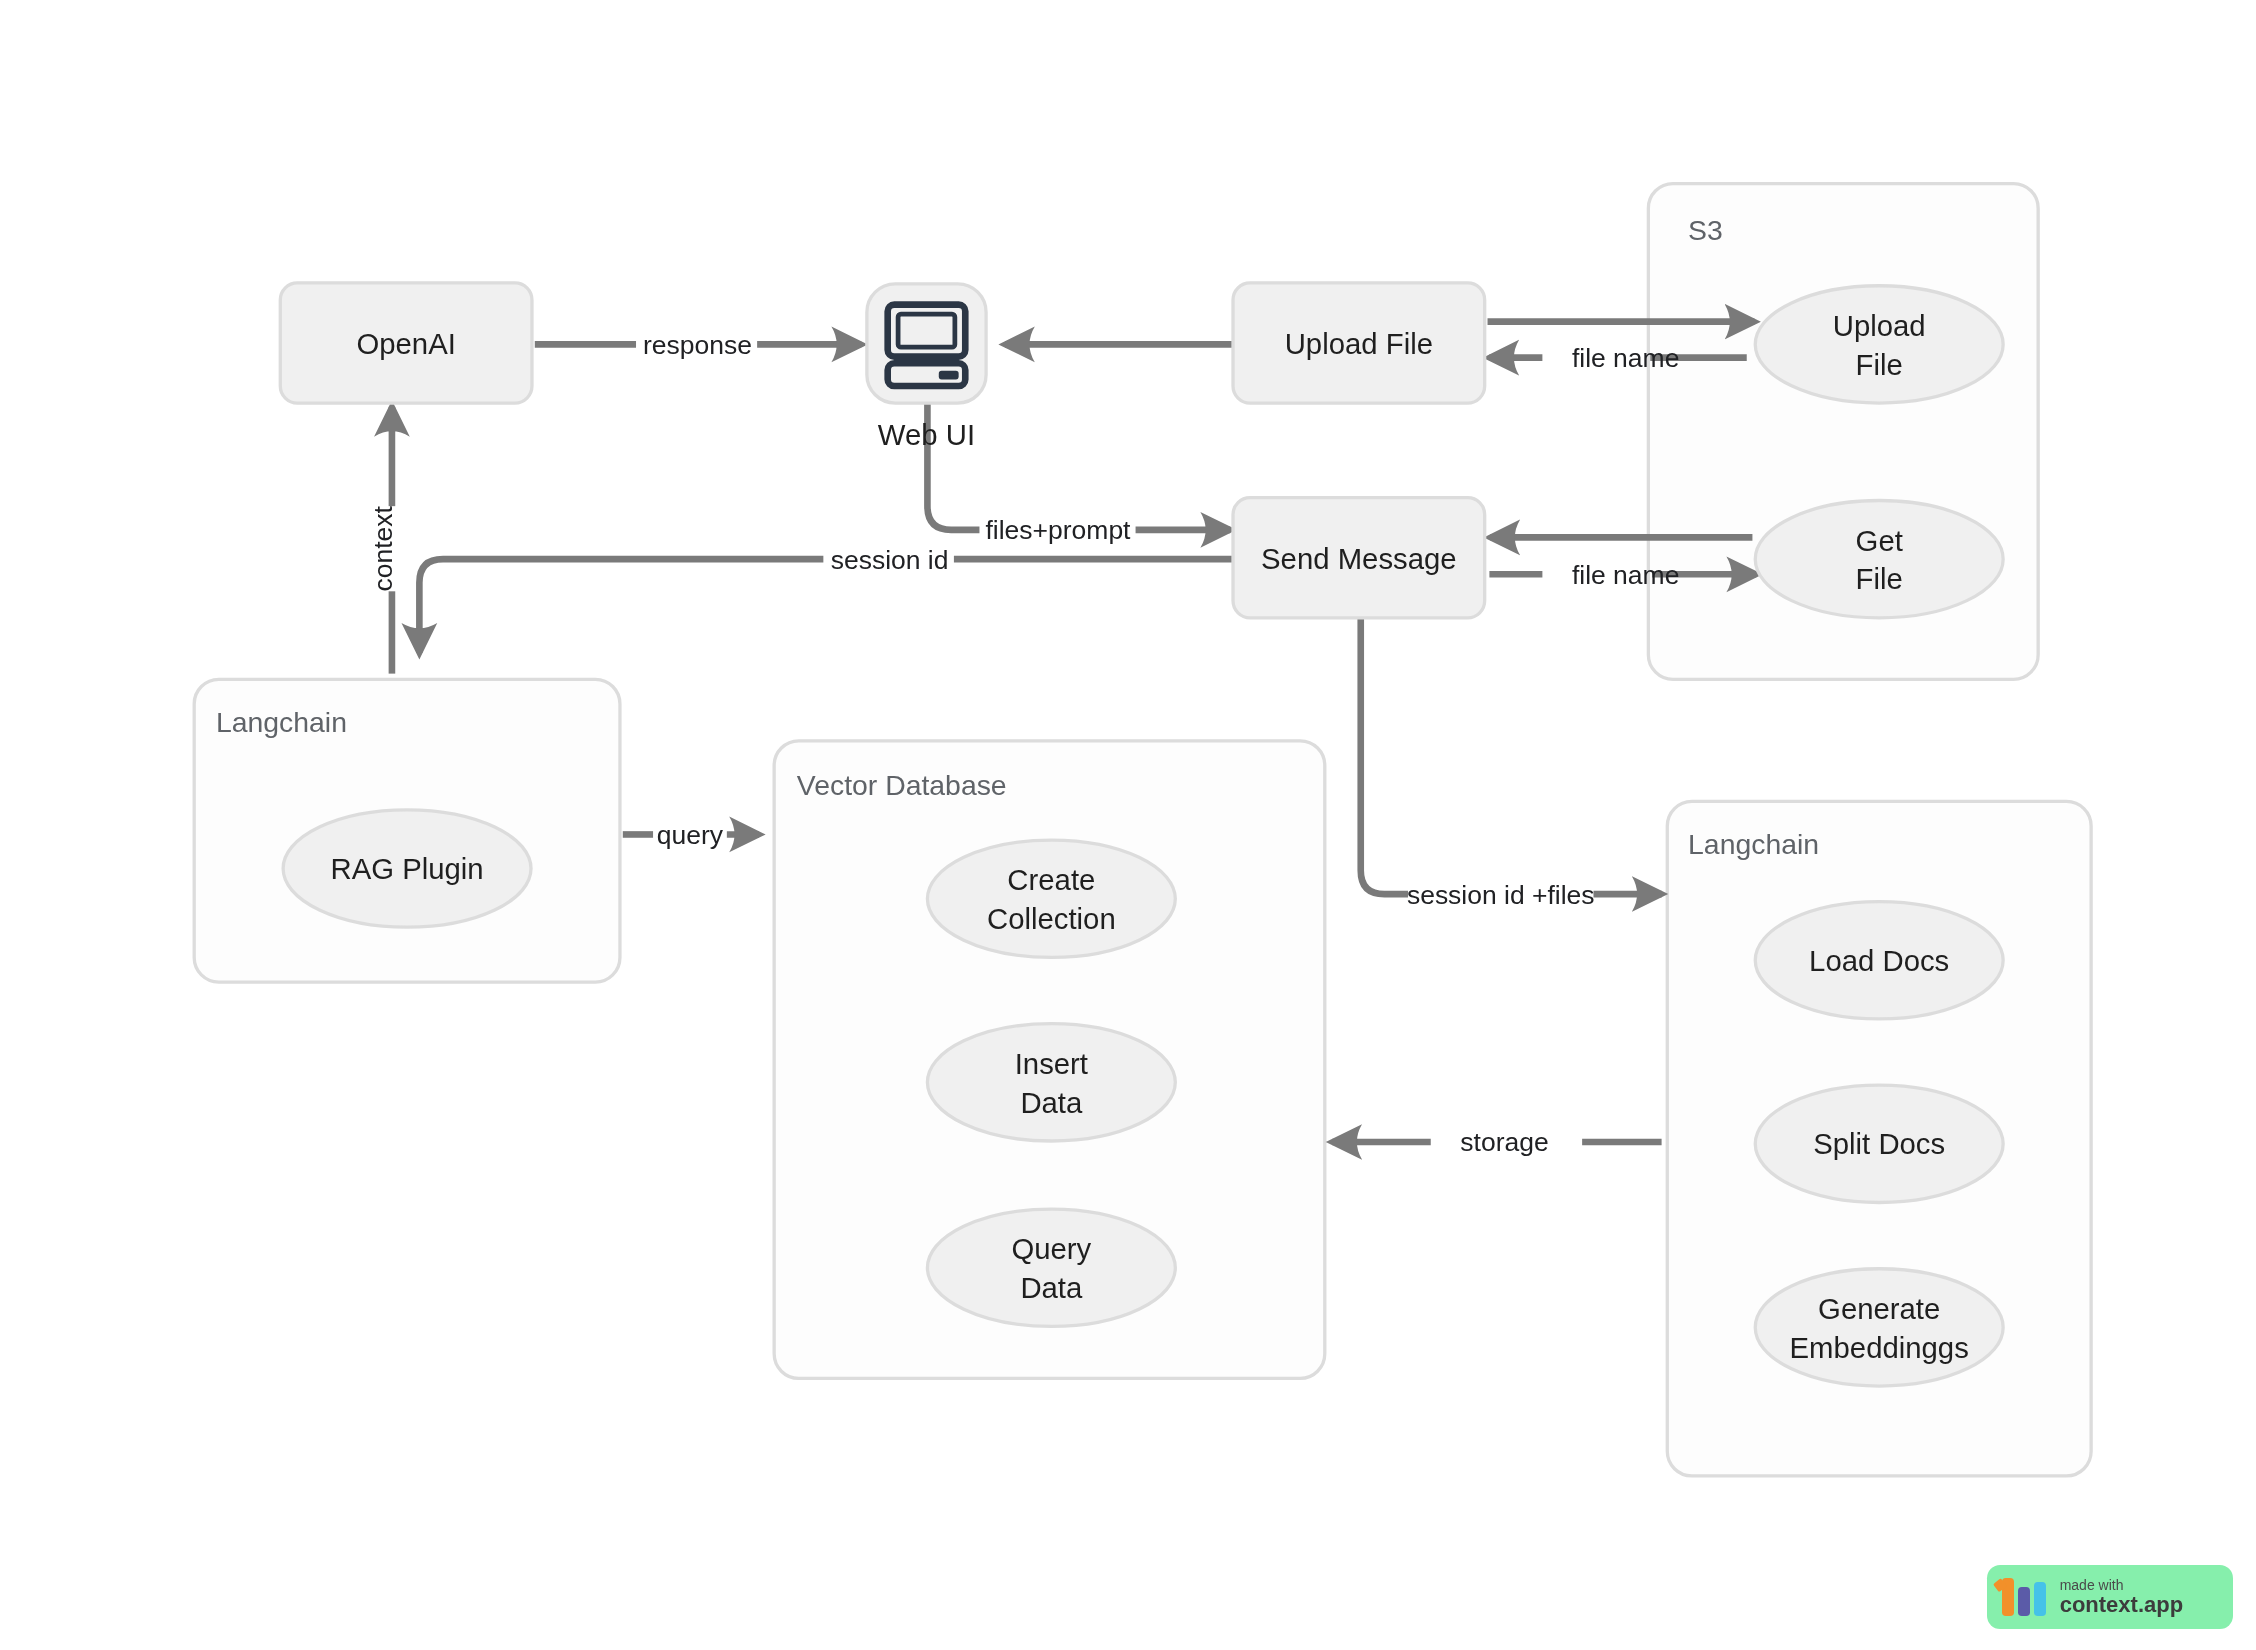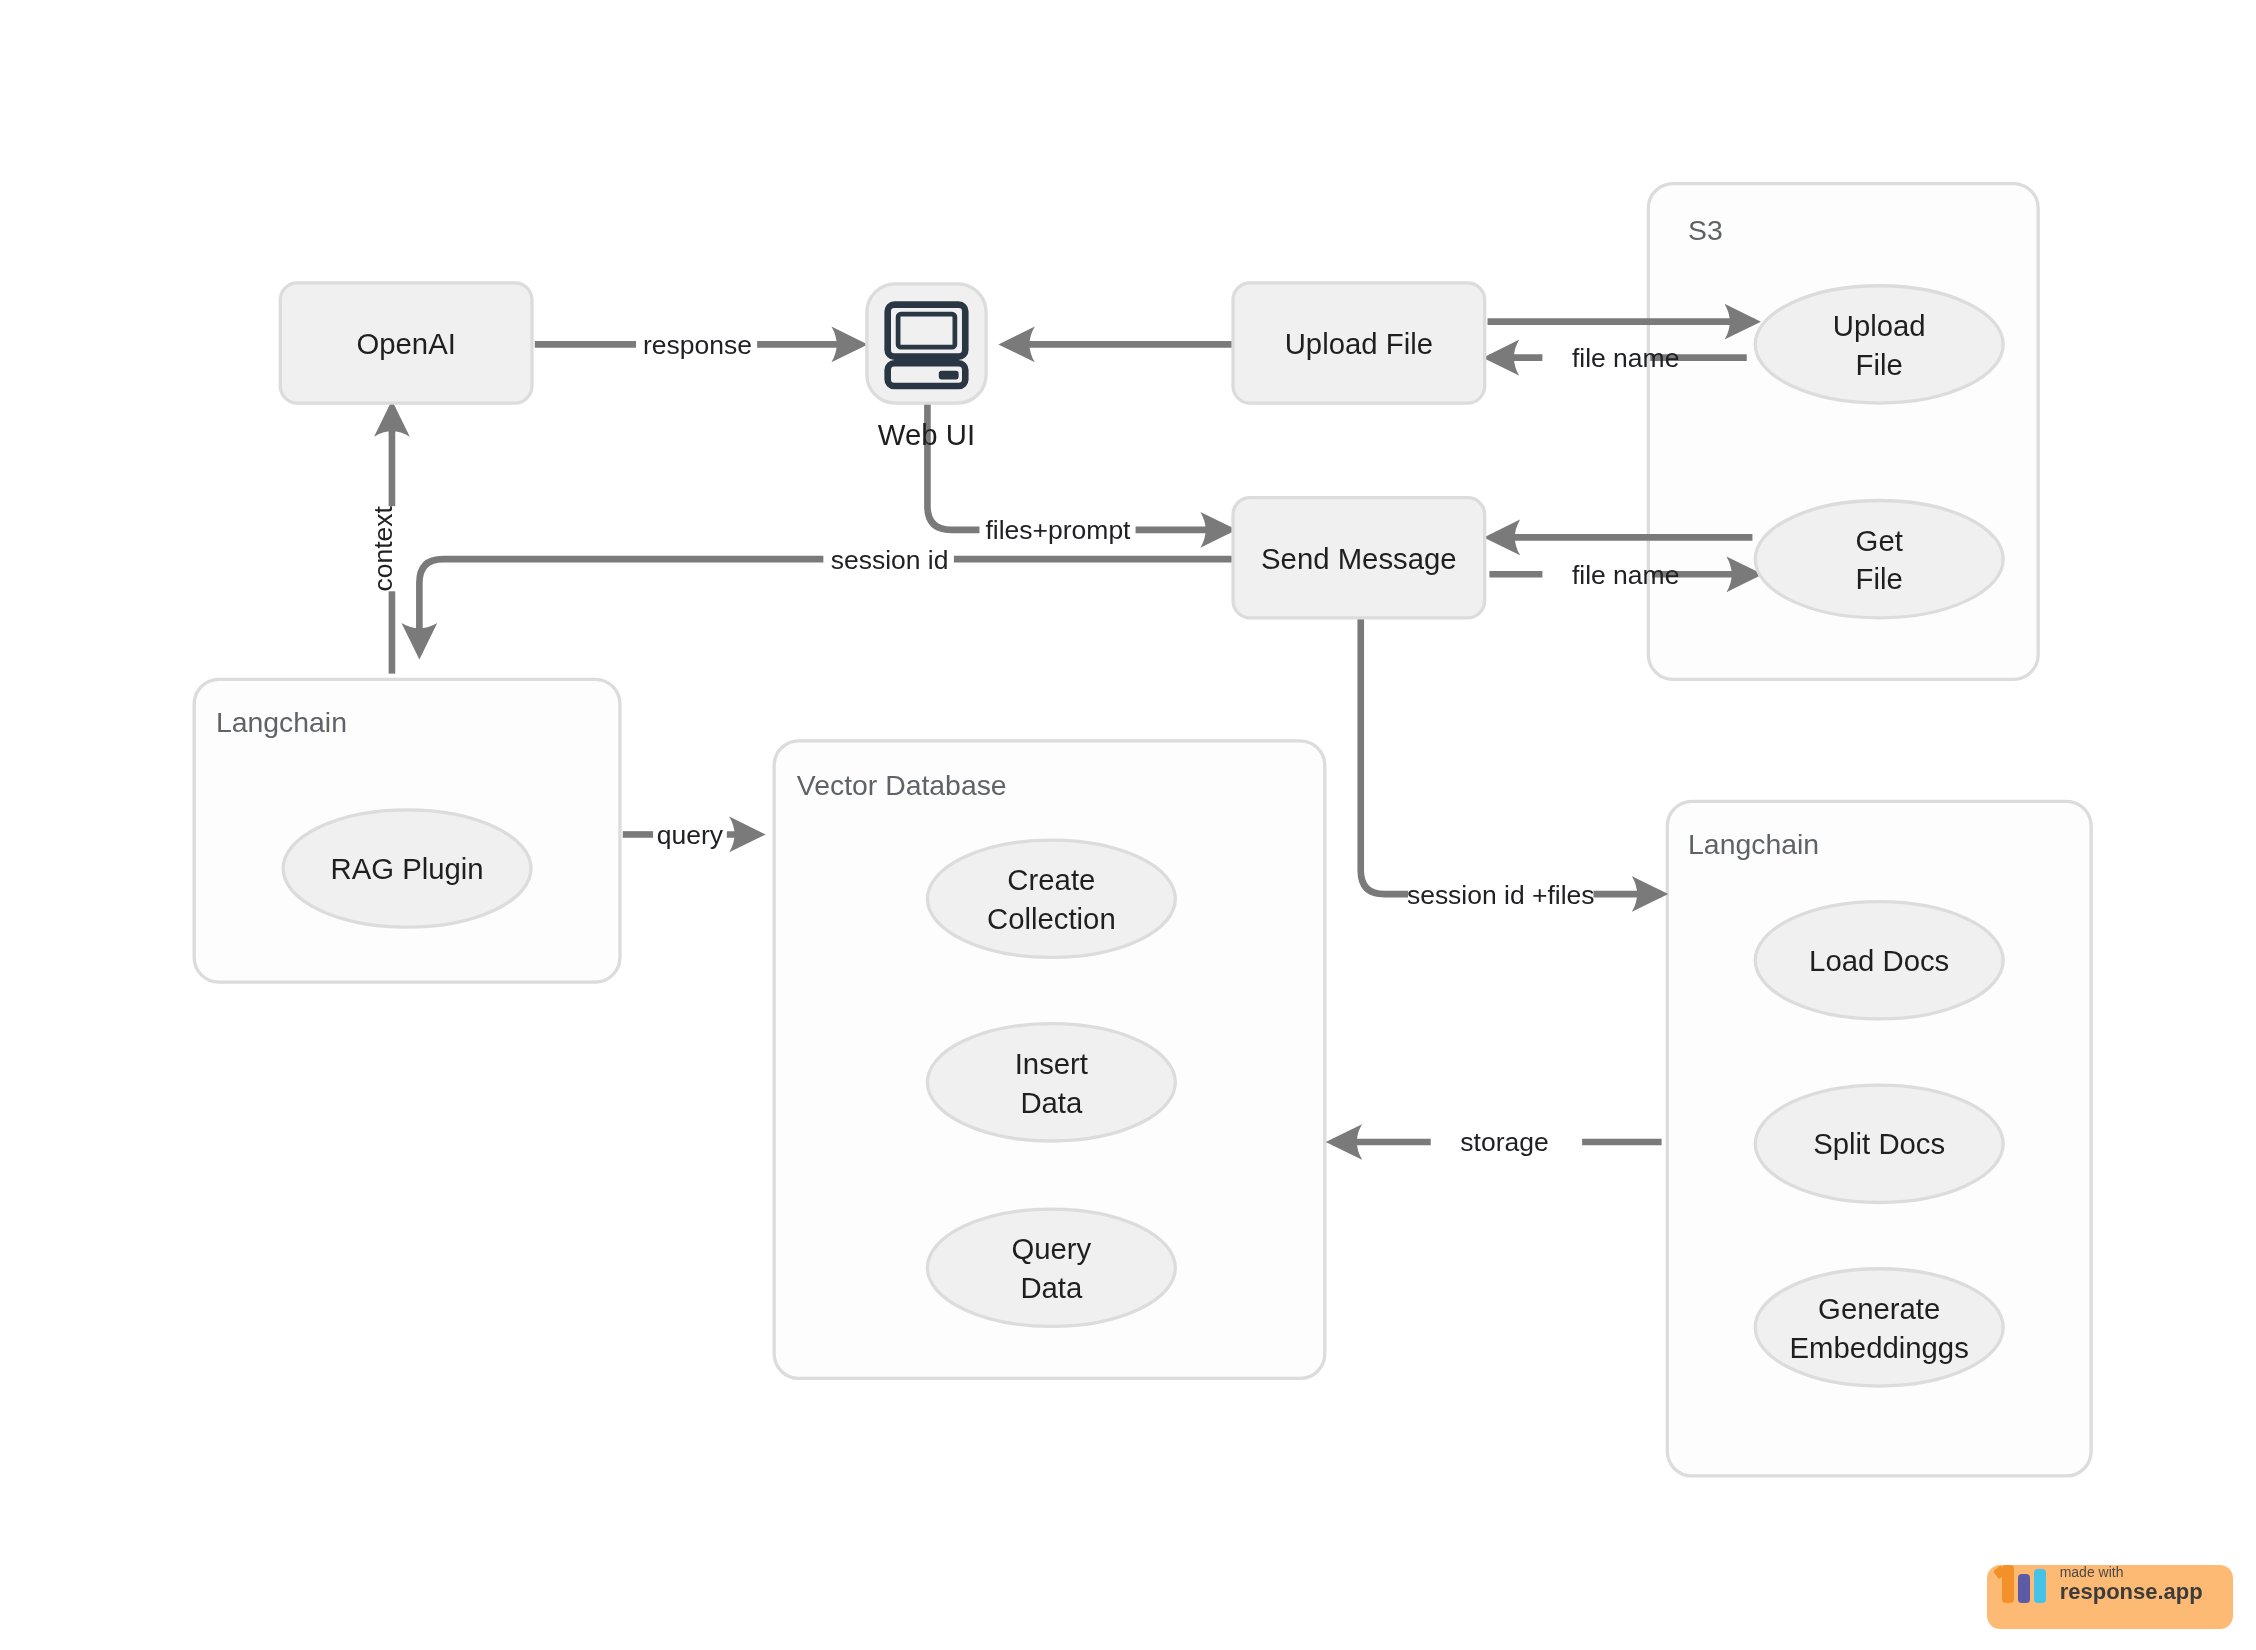--- a/index.html
+++ b/index.html
@@ -63,23 +63,24 @@
     stroke-width: 7;
     fill: none;
     stroke-linecap: butt;
   }
   .watermark {
     position: absolute;
     left: 1987px;
     top: 1565px;
     width: 246px;
     height: 64px;
-    background: #fdba74;
+    background: #86efac;
     border-radius: 13.2px;
     display: flex;
+    align-items: center;
     padding: 0 15px;
     box-sizing: border-box;
     gap: 13.2px;
   }
   .wm-logo {
     display: flex;
     align-items: flex-end;
     gap: 3.8px;
     height: 38px;
   }
@@ -284,16 +285,16 @@
 </svg>
 
 <div class="watermark">
   <div class="wm-logo">
     <div class="wm-bar1"></div>
     <div class="wm-bar2"></div>
     <div class="wm-bar3"></div>
   </div>
   <div class="wm-text">
     <span class="wm-made">made with</span>
-    <span class="wm-app">response.app</span>
+    <span class="wm-app">context.app</span>
   </div>
 </div>
 
 
 </body></html>

